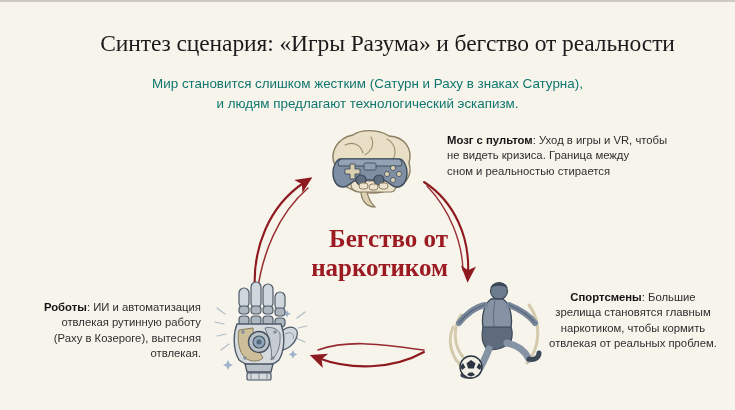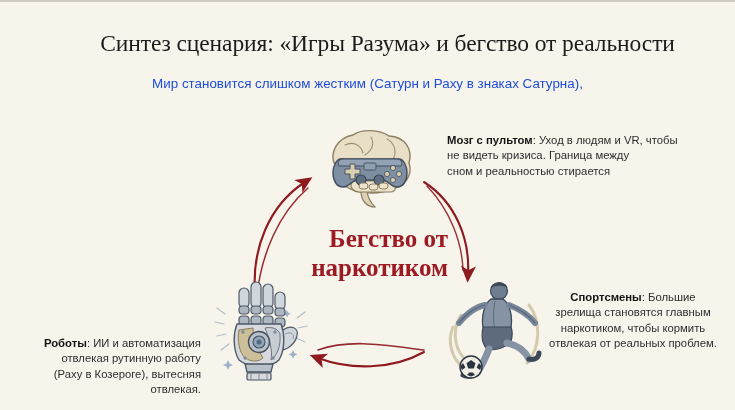--- a/index.html
+++ b/index.html
@@ -36,21 +36,21 @@
     padding-left: 20px;
   }
   #subtitle {
     position: absolute;
     top: 72px;
     left: 0;
     width: 735px;
     text-align: center;
     font-size: 13.4px;
     line-height: 19.5px;
-    color: #1d4ed8;
+    color: #0f766e;
   }
   #subtitle .ln { display: block; }
 
   
   #center-label {
     position: absolute;
     left: 268px;
     top: 222px;
     width: 180px;
     text-align: right;
@@ -69,21 +69,21 @@
     font-size: 11.3px;
     line-height: 15.4px;
     color: #2e2e2e;
     z-index: 5;
   }
   .anno b { font-weight: bold; color: #141414; }
   .anno .ln { display: block; }
 
   #anno-brain { left: 447px; top: 131px; width: 286px; text-align: left; }
   #anno-sport { left: 531px; top: 288px; width: 204px; text-align: center; }
-  #anno-robot { left: 8px;  top: 298px; width: 193px; text-align: right; margin-top: 36px; }
+  #anno-robot { left: 8px;  top: 298px; width: 193px; text-align: right; }
 
   
   .node {
     position: absolute;
     z-index: 3;
   }
   #node-brain { left: 309px; top: 121px; width: 120px; height: 86px; }
   #node-sport { left: 443px; top: 273px; width: 104px; height: 108px; }
   #node-robot { left: 213px; top: 272px; width: 96px; height: 112px; }
 
@@ -98,20 +98,21 @@
 </style>
 </head>
 <body>
 
 <div id="slide">
 
   <div id="title">Синтез сценария: «Игры Разума» и бегство от реальности</div>
 
   <div id="subtitle">
     <span class="ln">Мир становится слишком жестким (Сатурн и Раху в знаках Сатурна),</span>
+    <span class="ln">и людям предлагают технологический эскапизм.</span>
   </div>
 
   <svg id="arrows" viewBox="0 0 735 410">
     <defs>
       <marker id="ah" markerWidth="9" markerHeight="9" refX="4.2" refY="4.2" orient="auto" markerUnits="strokeWidth">
         <path d="M0.4,0.6 L8.4,4.2 L0.4,7.8 L2.4,4.2 Z" fill="#8e1a20"></path>
       </marker>
     </defs>
 
     <g>
@@ -283,21 +284,21 @@
       <rect x="34" y="99" width="24" height="7" rx="1.6" fill="#d6dade" stroke="#46525f" stroke-width="1.2"></rect>
       <g stroke="#7f8b96" stroke-width="1">
         <path d="M38,99 L38,106"></path>
           <path d="M46,99 L46,106"></path>
           <path d="M54,99 L54,106"></path>
       </g>
     </svg>
   </div>
 
   <div class="anno" id="anno-brain">
-    <span class="ln"><b>Мозг с пультом</b><span>: Уход в людям и VR, чтобы</span></span>
+    <span class="ln"><b>Мозг с пультом</b><span>: Уход в игры и VR, чтобы</span></span>
     <span class="ln">не видеть кризиса. Граница между</span>
     <span class="ln">сном и реальностью стирается</span>
   </div>
 
   <div class="anno" id="anno-sport">
     <span class="ln"><b>Спортсмены</b><span>: Большие</span></span>
     <span class="ln">зрелища становятся главным</span>
     <span class="ln">наркотиком, чтобы кормить</span>
     <span class="ln">отвлекая от реальных проблем.</span>
   </div>

